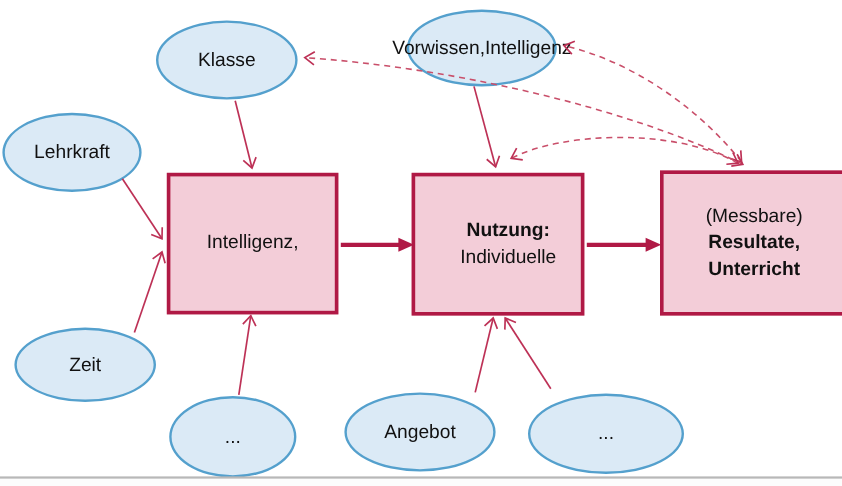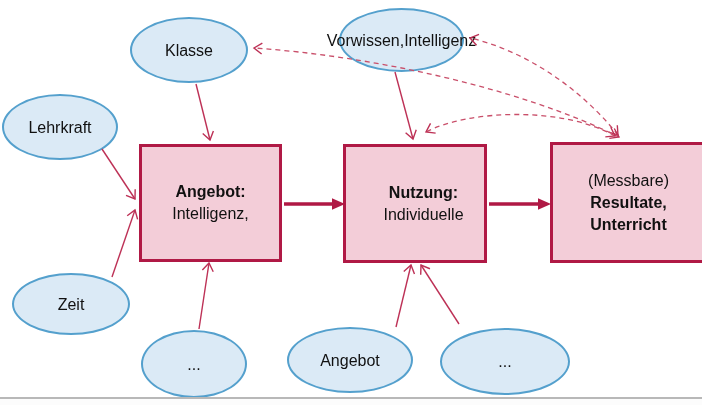--- a/index.html
+++ b/index.html
@@ -103,21 +103,20 @@
 
   <div class="ellipse" style="left:287px;top:327px;width:126px;height:66px;">
     <span>Angebot</span>
   </div>
 
   <div class="ellipse" style="left:440px;top:328px;width:130px;height:67px;">
     <span>...</span>
   </div>
 
   <div class="box" style="left:139px;top:144px;width:143px;height:118px;">
-    <div class="bold">Angebot:</div>
     <div>Intelligenz,</div>
   </div>
 
   <div class="box" style="left:343px;top:144px;width:144px;height:119px;padding-left:17px;">
     <div class="bold">Nutzung:</div>
     <div>Individuelle</div>
   </div>
 
   <div class="box" style="left:550px;top:142px;width:157px;height:121px;">
     <div>(Messbare)</div>

